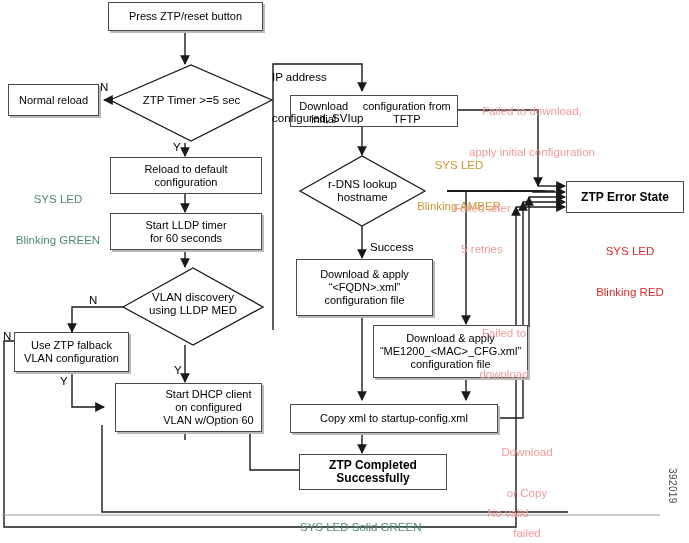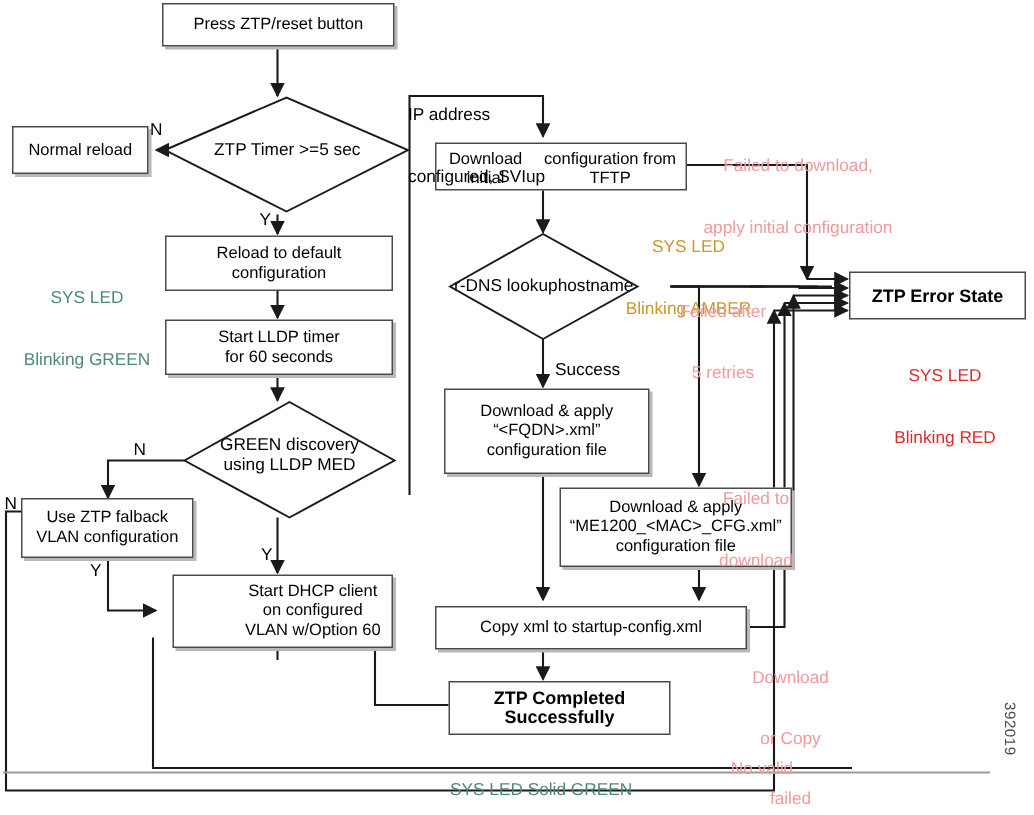--- a/index.html
+++ b/index.html
@@ -129,41 +129,41 @@
     <span>Reload to default</span>
     <span>configuration</span>
   </div>
 
   <div class="node shadowed" style="left:110px;top:213px;width:152px;height:37px;flex-direction:column;text-align:center;">
     <span>Start LLDP timer</span>
     <span>for 60 seconds</span>
   </div>
 
   <div class="diamond-label" style="left:123px;top:288px;width:140px;height:32px;flex-direction:column;">
-    <span>GREEN discovery</span>
+    <span>VLAN discovery</span>
     <span>using LLDP MED</span>
   </div>
 
   <div class="node shadowed" style="left:14px;top:332px;width:115px;height:40px;flex-direction:column;">
     <span>Use ZTP falback</span>
     <span>VLAN configuration</span>
   </div>
 
   <div class="node shadowed" style="left:115px;top:383px;width:147px;height:49px;flex-direction:column;padding-left:40px;">
     <span>Start DHCP client</span>
     <span>on configured</span>
     <span>VLAN w/Option 60</span>
   </div>
 
   <div class="node" style="left:290px;top:95px;width:168px;height:32px;align-items:flex-end;">
     <span>Download initial</span>
     <span>configuration from TFTP</span>
   </div>
 
-  <div class="diamond-label" style="left:300px;top:175px;width:125px;height:32px;flex-direction:row;">
+  <div class="diamond-label" style="left:300px;top:175px;width:125px;height:32px;flex-direction:column;">
     <span>r-DNS lookup</span>
     <span>hostname</span>
   </div>
 
   <div class="node shadowed" style="left:296px;top:259px;width:137px;height:57px;flex-direction:column;">
     <span>Download &amp; apply</span>
     <span>“&lt;FQDN&gt;.xml”</span>
     <span>configuration file</span>
   </div>
 

